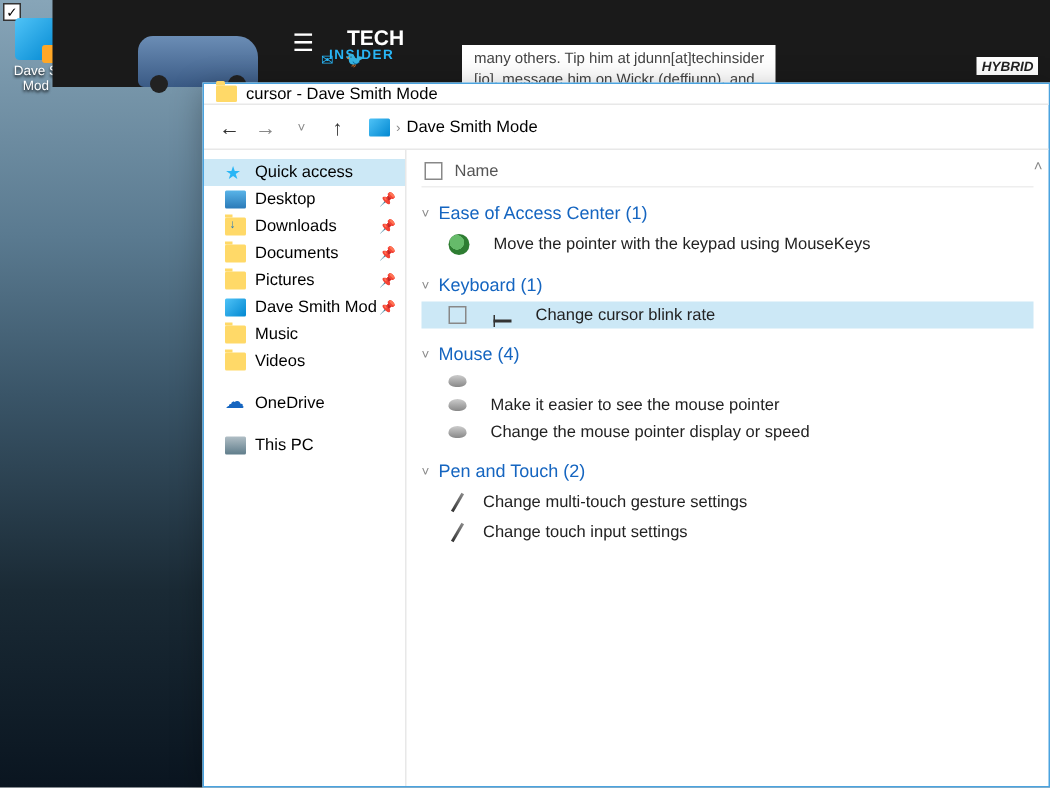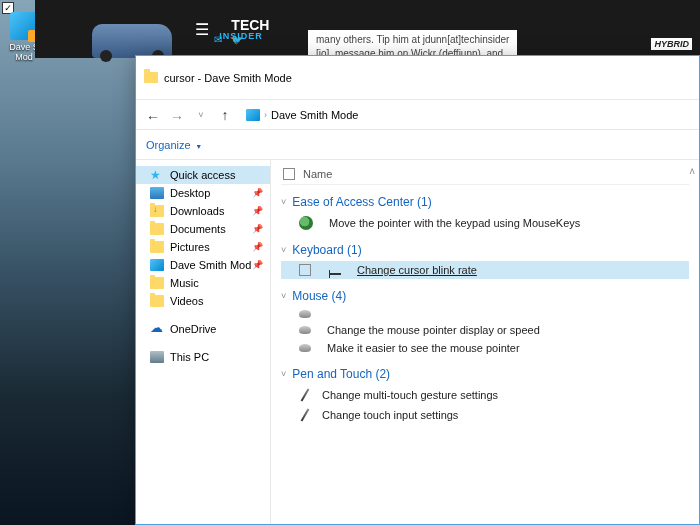--- a/index.html
+++ b/index.html
@@ -14,21 +14,21 @@
 .logo .t1 { color: #fff; margin-left: 12px; }
 .logo .t2 { color: #29b6f6; display: block; font-size: 9px; letter-spacing: 1px; }
 .article-snippet { position: absolute; top: 30px; left: 308px; font-size: 10px; color: #444; background:#fff; padding:3px 8px; line-height:1.4; }
 .car { position: absolute; top: 24px; left: 92px; width: 80px; height: 34px; background: linear-gradient(180deg,#6b8db5,#3a5a85); border-radius: 10px 14px 4px 4px; }
 .car::before, .car::after { content:""; position:absolute; bottom:-4px; width:12px; height:12px; background:#222; border-radius:50%; }
 .car::before{left:8px;} .car::after{right:8px;}
 .social { position:absolute; top:34px; left:214px; font-size:10px; color:#29b6f6; letter-spacing:3px; }
 .hybrid-badge { position:absolute; top:38px; right:8px; font-size:9px; font-style:italic; font-weight:bold; color:#222; background:#fff; padding:1px 3px; }
 
 .explorer { position: absolute; top: 55px; left: 135px; right: 0; bottom: 0; background: #fff; border: 1px solid #4aa3df; box-shadow: 0 4px 20px rgba(0,0,0,.3); display: flex; flex-direction: column; }
-.titlebar { height: 44px; background: #fff; display: flex; align-items: center; padding: 0 8px; font-size: 11px; color: #000; border-bottom: 1px solid #e8e8e8; }
+.titlebar { height: 14px; background: #fff; display: flex; align-items: center; padding: 0 8px; font-size: 11px; color: #000; border-bottom: 1px solid #e8e8e8; }
 .titlebar .folder-ico { width: 14px; height: 11px; background: #ffd968; border-radius: 1px; margin-right: 6px; position: relative; }
 .titlebar .folder-ico::before { content:""; position:absolute; top:-3px; left:0; width:6px; height:3px; background:#ffd968; border-radius:1px 1px 0 0; }
 .navbar { height: 30px; display: flex; align-items: center; padding: 0 8px; gap: 6px; font-size: 11px; border-bottom: 1px solid #e8e8e8; }
 .nav-arrow { width: 18px; text-align: center; color: #888; font-size: 14px; }
 .nav-arrow.enabled { color: #333; }
 .breadcrumb { display: flex; align-items: center; gap: 4px; margin-left: 6px; }
 .bc-ico { width: 14px; height: 12px; background: linear-gradient(135deg,#4fc3f7,#0288d1); border-radius: 1px; }
 .bc-sep { color: #888; font-size: 9px; }
 .toolbar { height: 30px; display: flex; align-items: center; padding: 0 10px; font-size: 11px; color: #1565c0; border-bottom: 1px solid #e8e8e8; }
 .toolbar .caret { font-size: 8px; margin-left: 3px; }
@@ -47,21 +47,21 @@
 .ico-cloud { background:none; color:#1565c0; font-size:13px; line-height:10px; }
 .ico-pc { background: linear-gradient(#b0bec5,#607d8b); }
 .ico-net { background: linear-gradient(#5ab4e8,#2a7ab8); }
 .side-group { margin-top: 10px; }
 .content { flex: 1; padding: 4px 10px; font-size: 11px; overflow:auto; position: relative; }
 .col-header { display: flex; align-items: center; gap: 8px; color: #555; border-bottom: 1px solid #eee; padding: 4px 2px; font-size: 11px; text-align: right; }
 .chkbox { width: 12px; height: 12px; border: 1px solid #888; }
 .group-head { display: flex; align-items: center; gap: 6px; color: #1565c0; margin: 10px 0 4px; font-size: 12px; }
 .group-head .chev { color: #888; font-size: 9px; }
 .item-row { display: flex; align-items: center; gap: 16px; padding: 3px 2px 3px 18px; color: #222; }
-.item-row.selected { background: #cce8f6; text-decoration: underline; }
+.item-row.selected { background: #cce8f6; }
 .item-row .chkbox { margin-right: 2px; }
 .item-ico { width: 14px; height: 10px; flex-shrink: 0; }
 .ico-keypad { background: radial-gradient(circle at 40% 40%, #66bb6a 40%, #2e7d32 42%); border-radius: 50%; width:14px; height:14px; }
 .ico-cursor { width: 12px; height: 2px; background: #333; position: relative; top: 4px; }
 .ico-cursor::after { content:""; position:absolute; left:0; top:-3px; width:1px; height:8px; background:#333; }
 .ico-mouse { width: 12px; height: 8px; background: linear-gradient(#ccc,#888); border-radius: 50% 50% 40% 40%; }
 .ico-pen { width: 2px; height: 14px; background: linear-gradient(#888,#333); transform: rotate(30deg); margin-left:5px; }
 .scroll-hint { position:absolute; top:6px; right:4px; color:#888; font-size:10px; }
 </style>
 </head>
@@ -99,26 +99,20 @@
     <span class="nav-arrow">→</span>
     <span class="nav-arrow" style="font-size:9px;">˅</span>
     <span class="nav-arrow enabled">↑</span>
     <div class="breadcrumb">
       <span class="bc-ico"></span>
       <span class="bc-sep">›</span>
       <span>Dave Smith Mode</span>
     </div>
   </div>
 
-  <div class="toolbar">
-    <span>
-      <span>Organize</span>
-      <span class="caret">▾</span>
-    </span>
-  </div>
 
   <div class="body">
     <div class="sidebar">
       <div class="side-item selected">
         <span class="side-ico ico-star">★</span>
         <span>Quick access</span>
       </div>
       <div class="side-item">
         <span class="side-ico ico-desktop"></span>
         <span>Desktop</span>
@@ -188,25 +182,25 @@
           </div>
           <div class="group-head">
             <span class="chev">˅</span>
             <span>Mouse (4)</span>
           </div>
           <div class="item-row">
             <span class="item-ico ico-mouse"></span>
           </div>
           <div class="item-row">
             <span class="item-ico ico-mouse"></span>
+            <span>Make it easier to see the mouse pointer</span>
+          </div>
+          <div class="item-row">
+            <span class="item-ico ico-mouse"></span>
             <span>Change the mouse pointer display or speed</span>
-          </div>
-          <div class="item-row">
-            <span class="item-ico ico-mouse"></span>
-            <span>Make it easier to see the mouse pointer</span>
           </div>
           <div class="group-head">
             <span class="chev">˅</span>
             <span>Pen and Touch (2)</span>
           </div>
           <div class="item-row">
             <span class="item-ico ico-pen"></span>
             <span>Change multi-touch gesture settings</span>
           </div>
           <div class="item-row">

